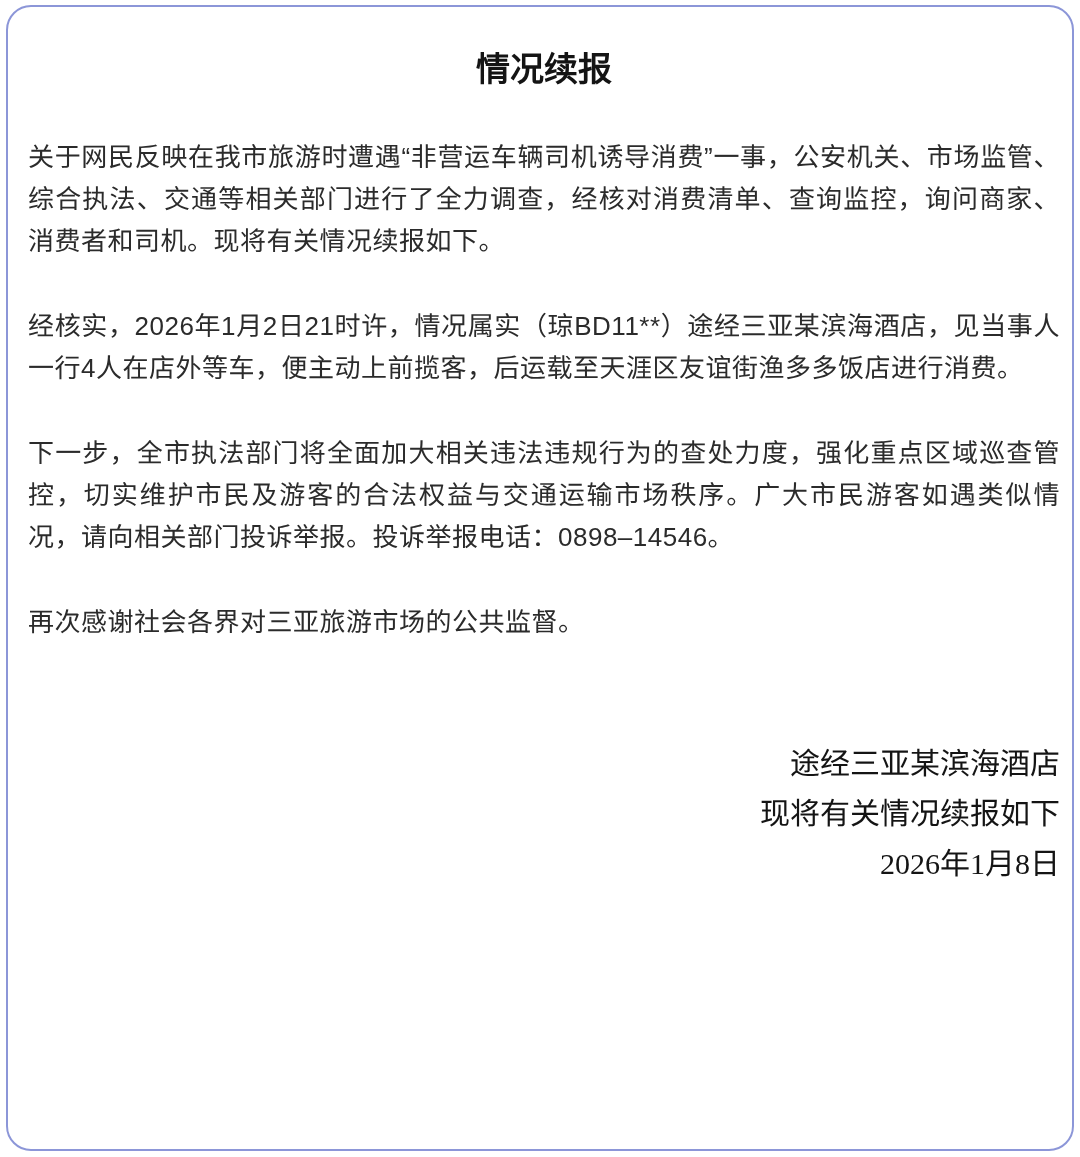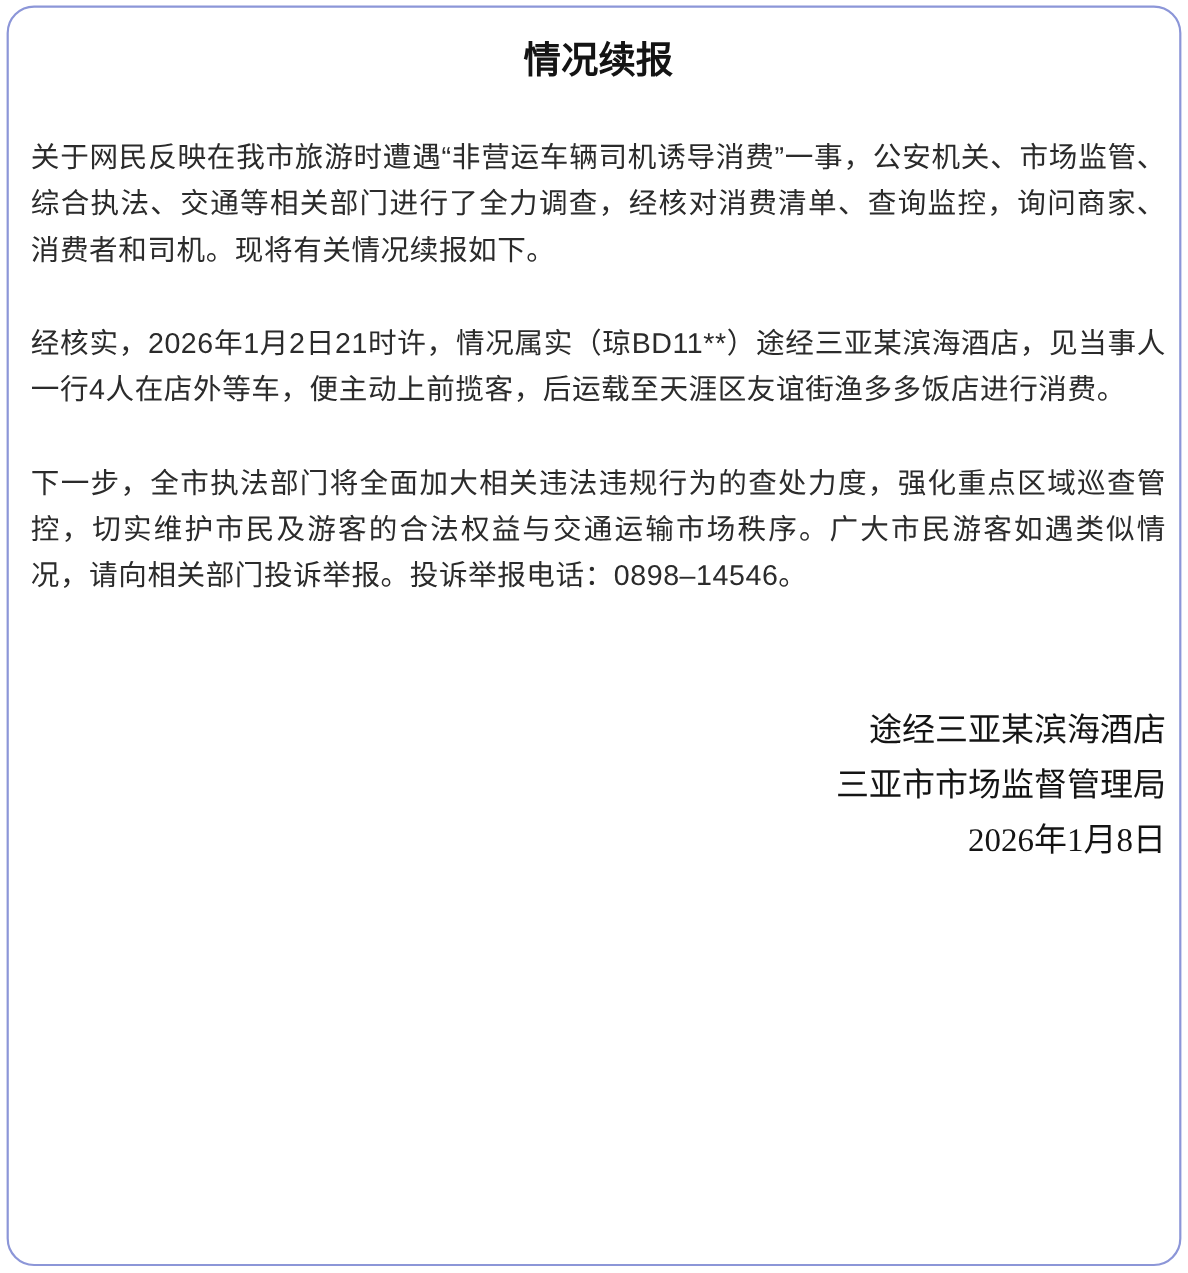--- a/index.html
+++ b/index.html
@@ -20,21 +20,21 @@
     left: 6px;
     right: 6px;
     bottom: 6px;
     border: 2px solid var(--border-color, #8c96d8);
     border-radius: 25px;
     background: #ffffff;
     padding: 26px 12px 0 20px;
     box-sizing: border-box;
   }
   .notice-title {
-    margin: 0;
+    margin: 14px;
     text-align: center;
     font-family: "Liberation Serif", "DejaVu Serif", serif;
     font-weight: 700;
     font-size: 34px;
     line-height: 46px;
     color: var(--title-text, #141414);
   }
   .notice-paragraph {
     margin: 43px 0 0 0;
     font-size: 26px;
@@ -62,19 +62,20 @@
 <div class="notice-card">
   <h1 class="notice-title">情况续报</h1>
 
   <p class="notice-paragraph">关于网民反映在我市旅游时遭遇“非营运车辆司机诱导消费”一事，公安机关、市场监管、综合执法、交通等相关部门进行了全力调查，经核对消费清单、查询监控，询问商家、消费者和司机。现将有关情况续报如下。</p>
 
   <p class="notice-paragraph">经核实，2026年1月2日21时许，情况属实（琼BD11**）途经三亚某滨海酒店，见当事人一行4人在店外等车，便主动上前揽客，后运载至天涯区友谊街渔多多饭店进行消费。</p>
 
 
   <p class="notice-paragraph">下一步，全市执法部门将全面加大相关违法违规行为的查处力度，强化重点区域巡查管控，切实维护市民及游客的合法权益与交通运输市场秩序。广大市民游客如遇类似情况，请向相关部门投诉举报。投诉举报电话：0898–14546。</p>
 
+  <p class="notice-paragraph">再次感谢社会各界对三亚旅游市场的公共监督。</p>
 
   <div class="signature-block">
     <span class="signature-line">途经三亚某滨海酒店</span>
-    <span class="signature-line">三亚市市场监督管理局</span>
+    <span class="signature-line">现将有关情况续报如下</span>
     <span class="signature-line">2026年1月8日</span>
   </div>
 </div>
 
 </body></html>

